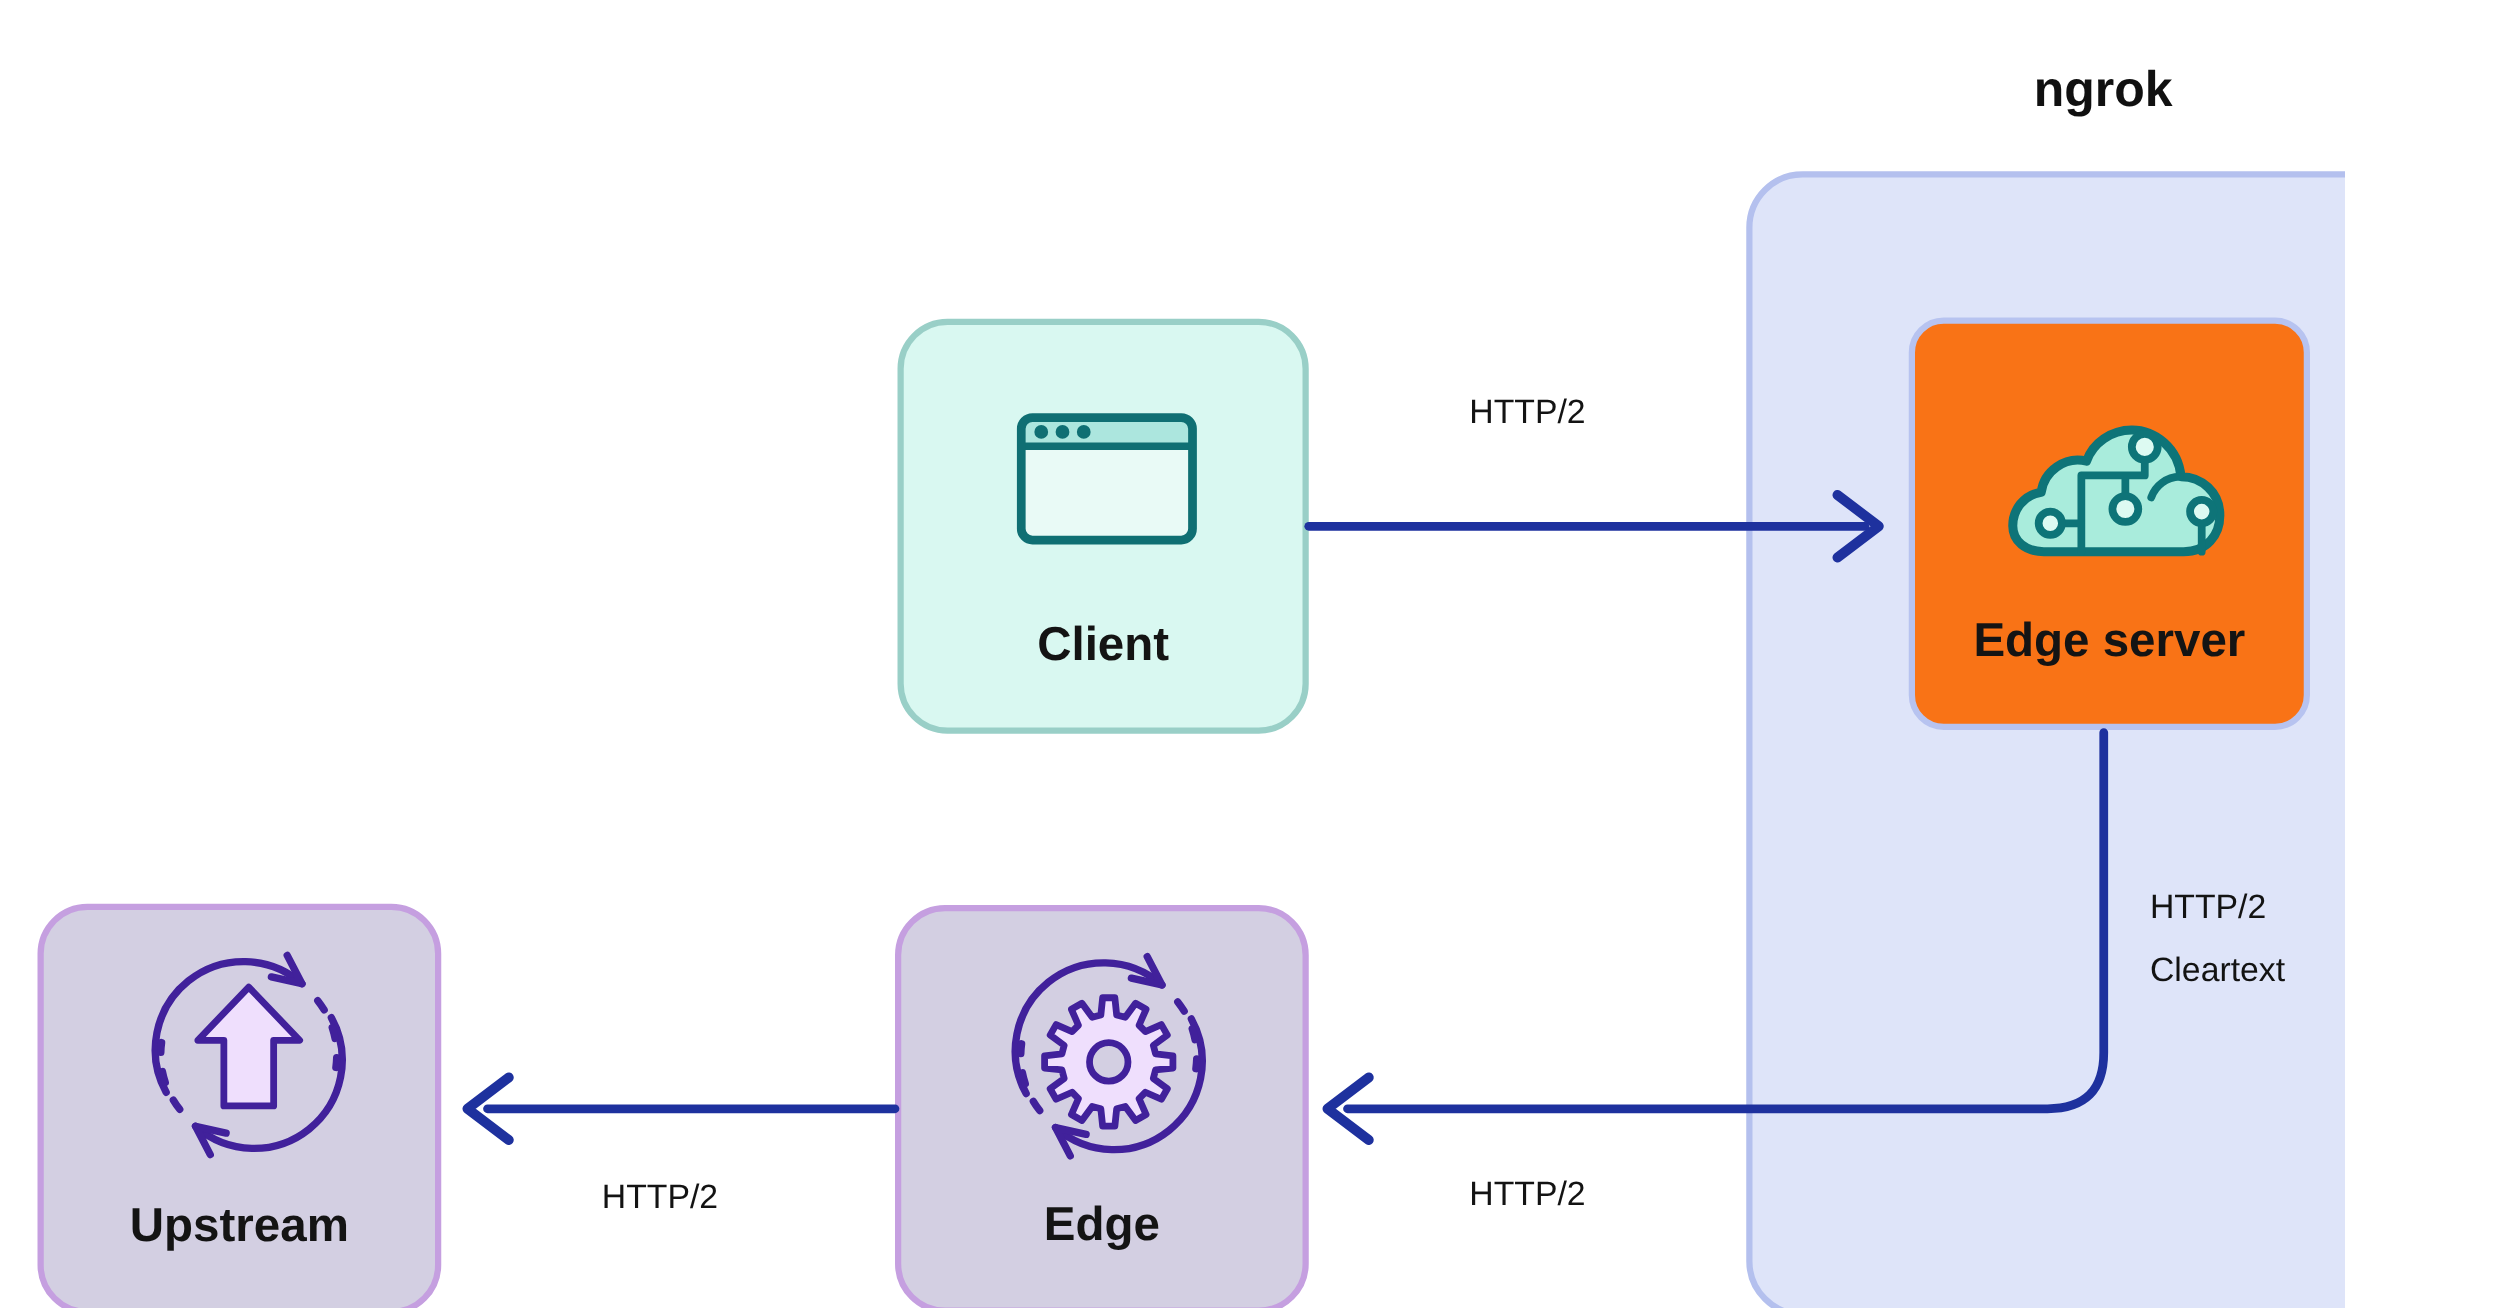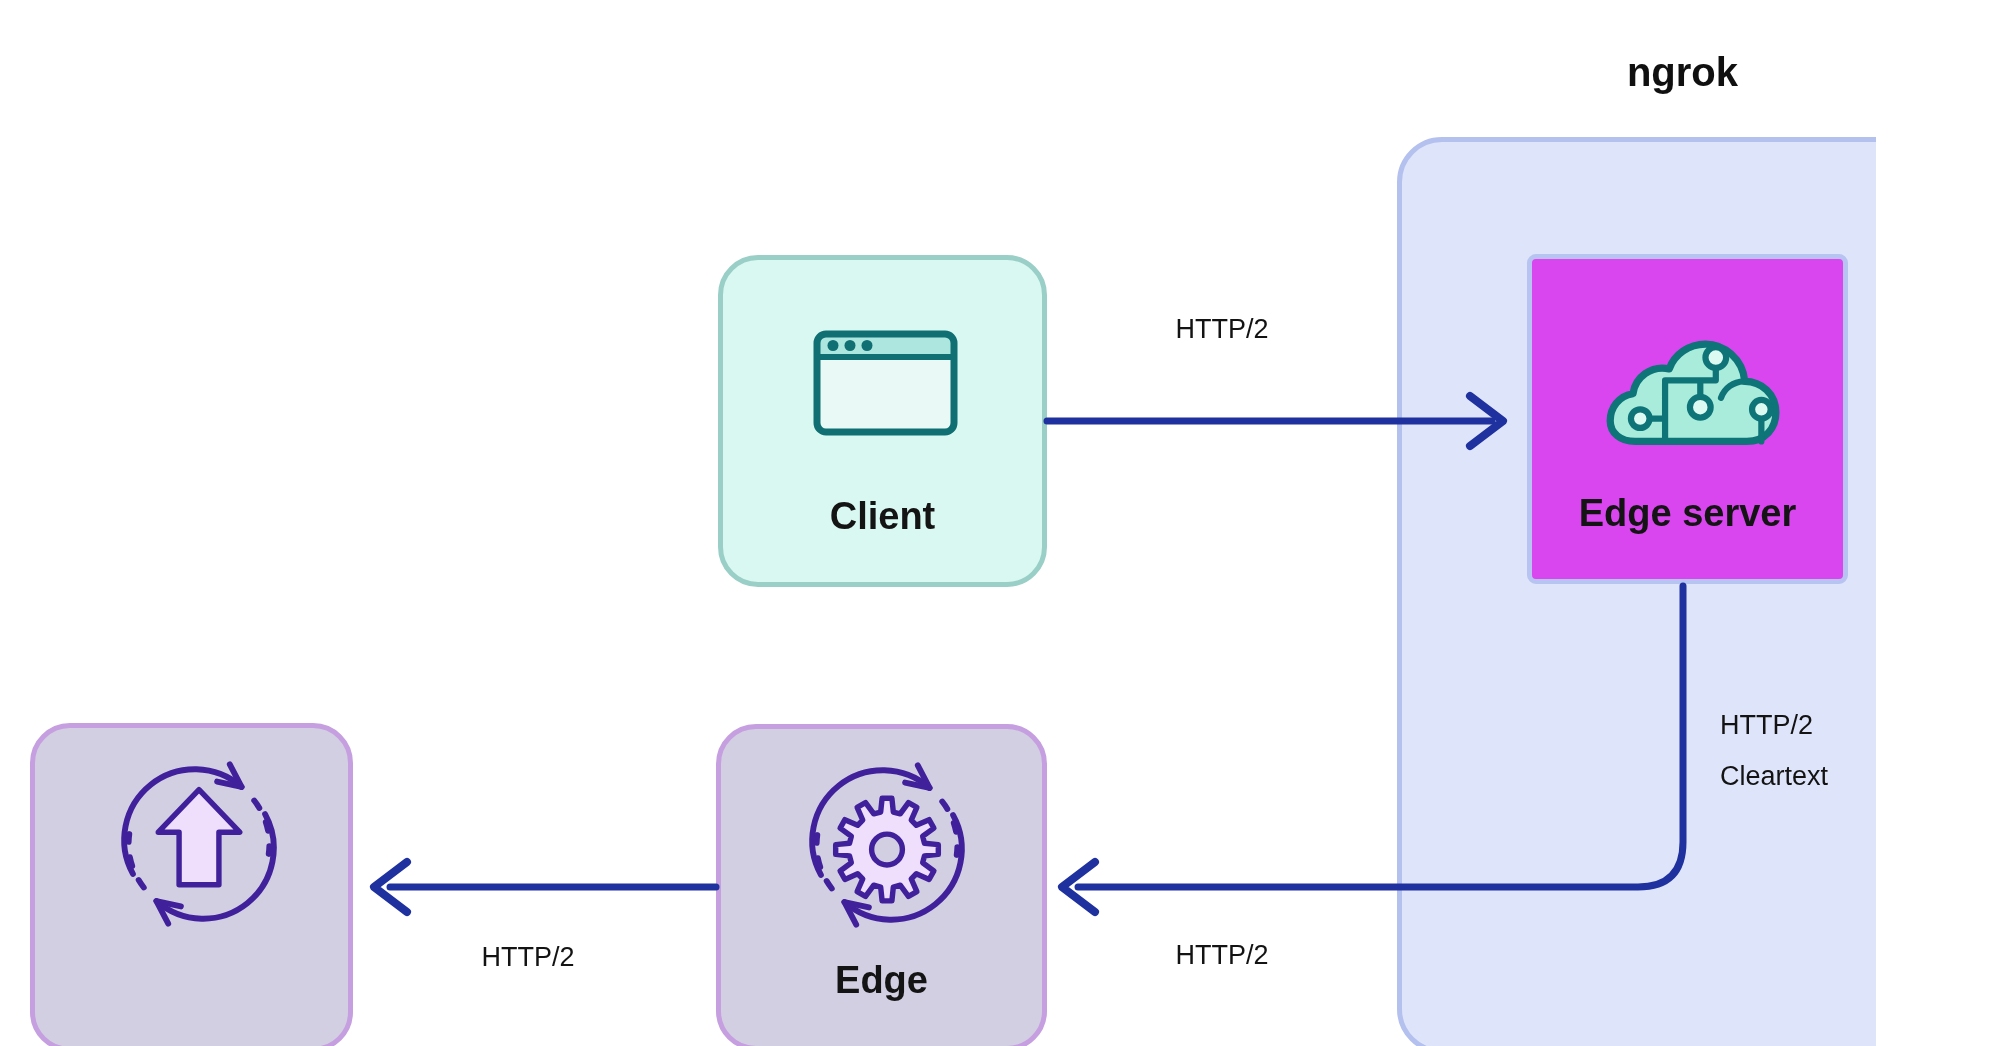--- a/index.html
+++ b/index.html
@@ -39,23 +39,23 @@
     height: 917px;
     background: #dee4f9;
     border: 5px solid #b4c0ee;
     border-radius: 45px;
   }
   .edge-box {
     left: 1527px;
     top: 220px;
     width: 321px;
     height: 330px;
-    background: #d946ef;
+    background: #f97316;
     border: 5px solid #b7c3f0;
-    border-radius: 9px;
+    border-radius: 28px;
   }
   .client-box {
     left: 718px;
     top: 221px;
     width: 329px;
     height: 332px;
     background: #d9f8f1;
     border: 5px solid #99cfc7;
     border-radius: 40px;
   }
@@ -185,20 +185,21 @@
       <g stroke="#41219b" stroke-width="6.5" fill="none" stroke-linecap="round" stroke-linejoin="round">
         <path d="M 22,128 A 78 78 0 0 1 142,32"></path>
         <polyline points="129,7 142,32 115,26"></polyline>
         <path d="M 168,62 A 78 78 0 0 1 48,158"></path>
         <polyline points="61,183 48,158 75,164"></polyline>
         <path d="M 156,47 A 78 78 0 0 1 172,106" stroke-dasharray="10 17"></path>
         <path d="M 34,143 A 78 78 0 0 1 18,84" stroke-dasharray="10 17"></path>
       </g>
       <path d="M 95,35 L 140,82 L 117,82 L 117,140 L 73,140 L 73,82 L 50,82 Z" fill="#efdffd" stroke="#41219b" stroke-width="6" stroke-linejoin="round"></path>
     </svg>
+    <div class="node-label">Upstream</div>
   </div>
 
   <svg class="arrows-layer" viewBox="0 0 1999 1046">
     <g stroke="#1e319e" fill="none" stroke-linecap="round" stroke-linejoin="round">
       <g>
         <path d="M 1047,387 H 1492" stroke-width="7"></path>
         <polyline points="1470,362 1503,387 1470,412" stroke-width="8"></polyline>
       </g>
       <g>
         <path d="M 1683,552 V 808 Q 1683,853 1638,853 H 1078" stroke-width="7"></path>

